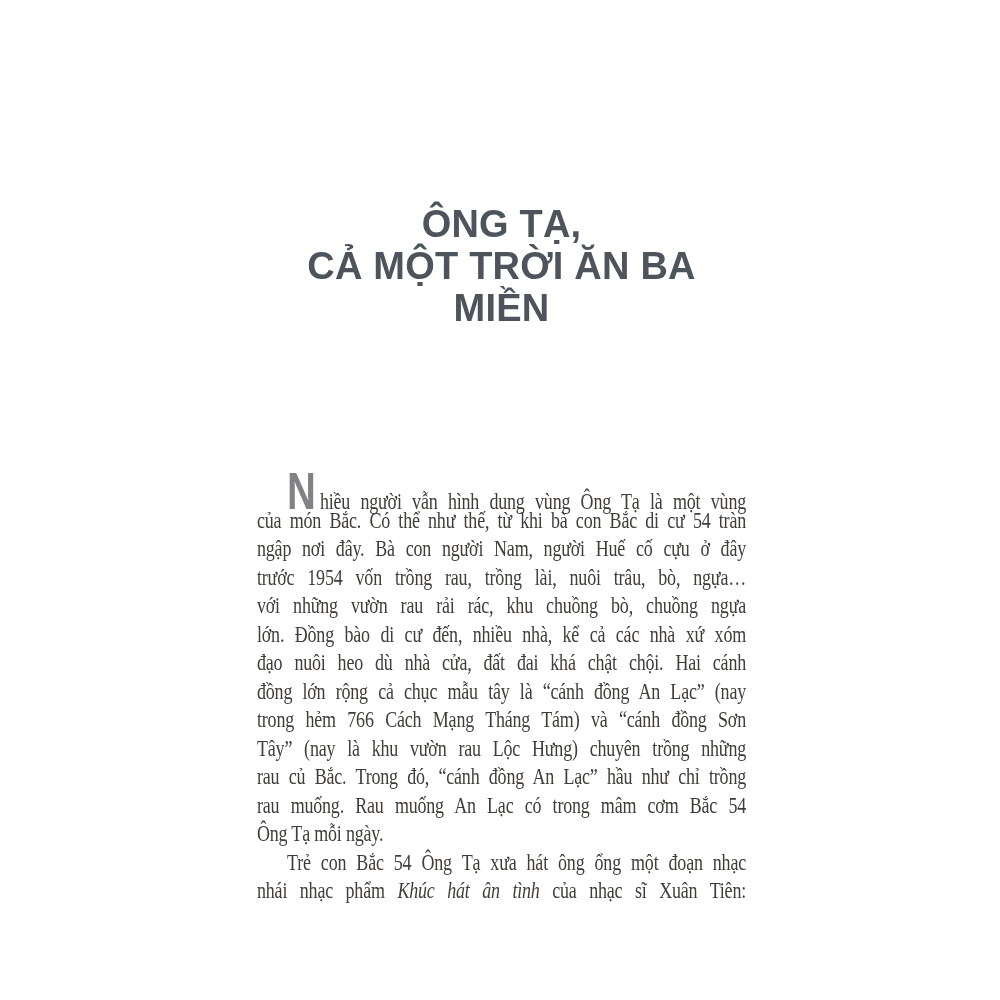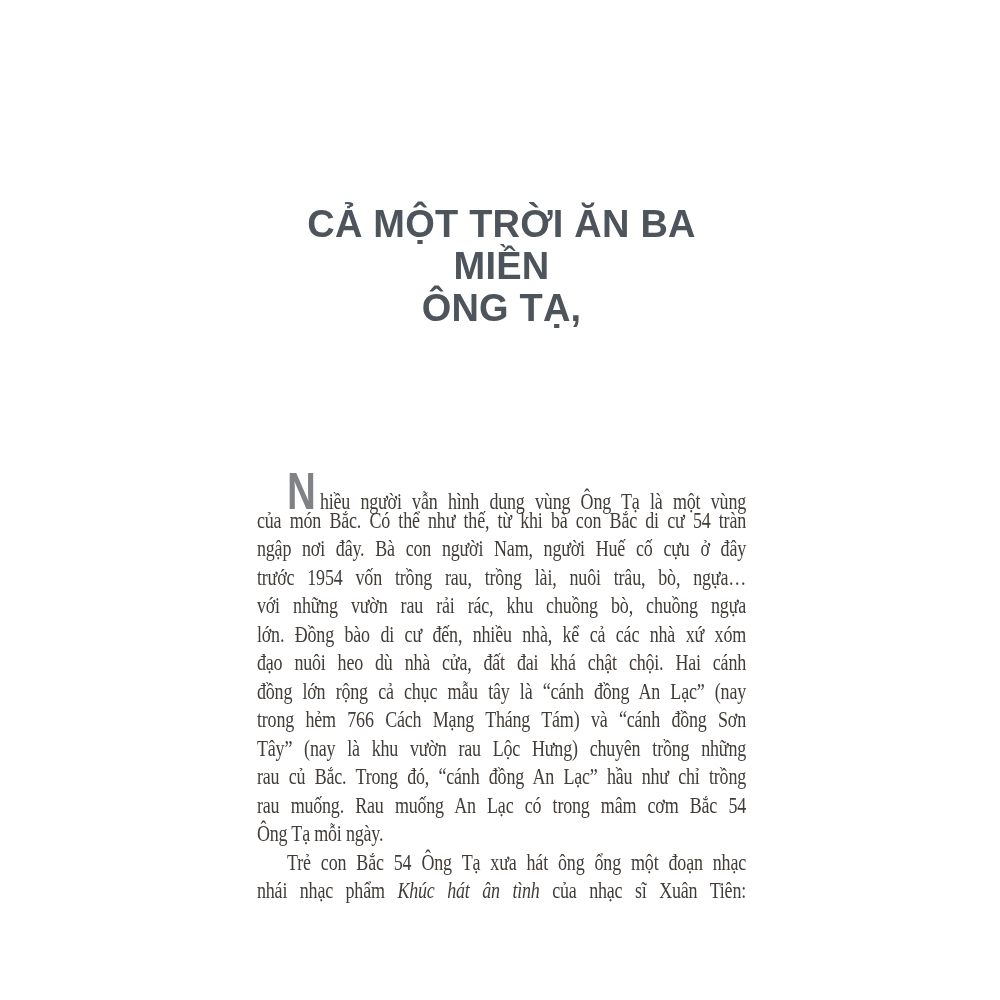--- a/index.html
+++ b/index.html
@@ -64,22 +64,22 @@
   }
 
   .line em { font-style: italic; }
 </style>
 </head>
 <body>
 
 <div class="page">
 
   <header class="chapter-title">
+    <div>ÔNG TẠ,</div>
     <div>CẢ MỘT TRỜI ĂN BA MIỀN</div>
-    <div>ÔNG TẠ,</div>
   </header>
 
   <main class="body-text">
 
     <div class="line"><span class="indent"></span><span class="dropcap">N</span><span>hiều người vẫn hình dung vùng Ông Tạ là một vùng</span></div>
 
     <div class="line">của món Bắc. Có thể như thế, từ khi bà con Bắc di cư 54 tràn</div>
     <div class="line">ngập nơi đây. Bà con người Nam, người Huế cố cựu ở đây</div>
     <div class="line">trước 1954 vốn trồng rau, trồng lài, nuôi trâu, bò, ngựa…</div>
     <div class="line">với những vườn rau rải rác, khu chuồng bò, chuồng ngựa</div>

